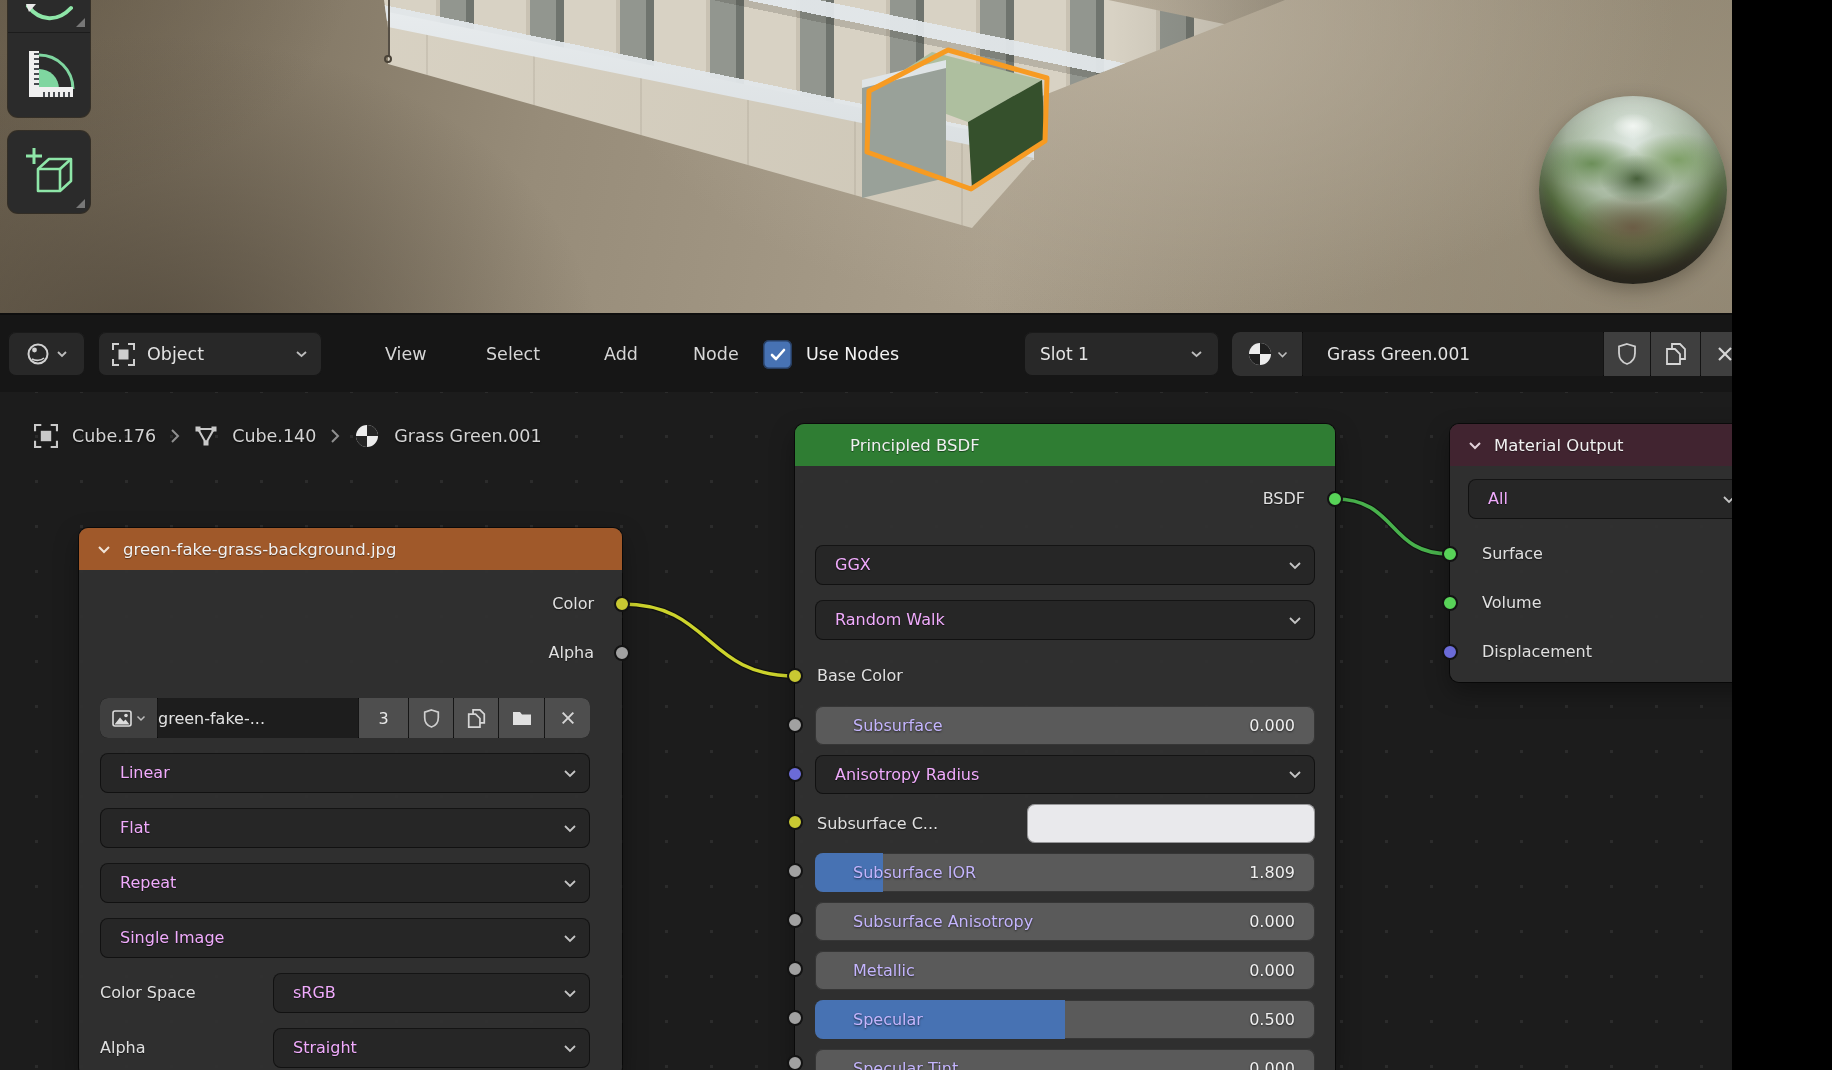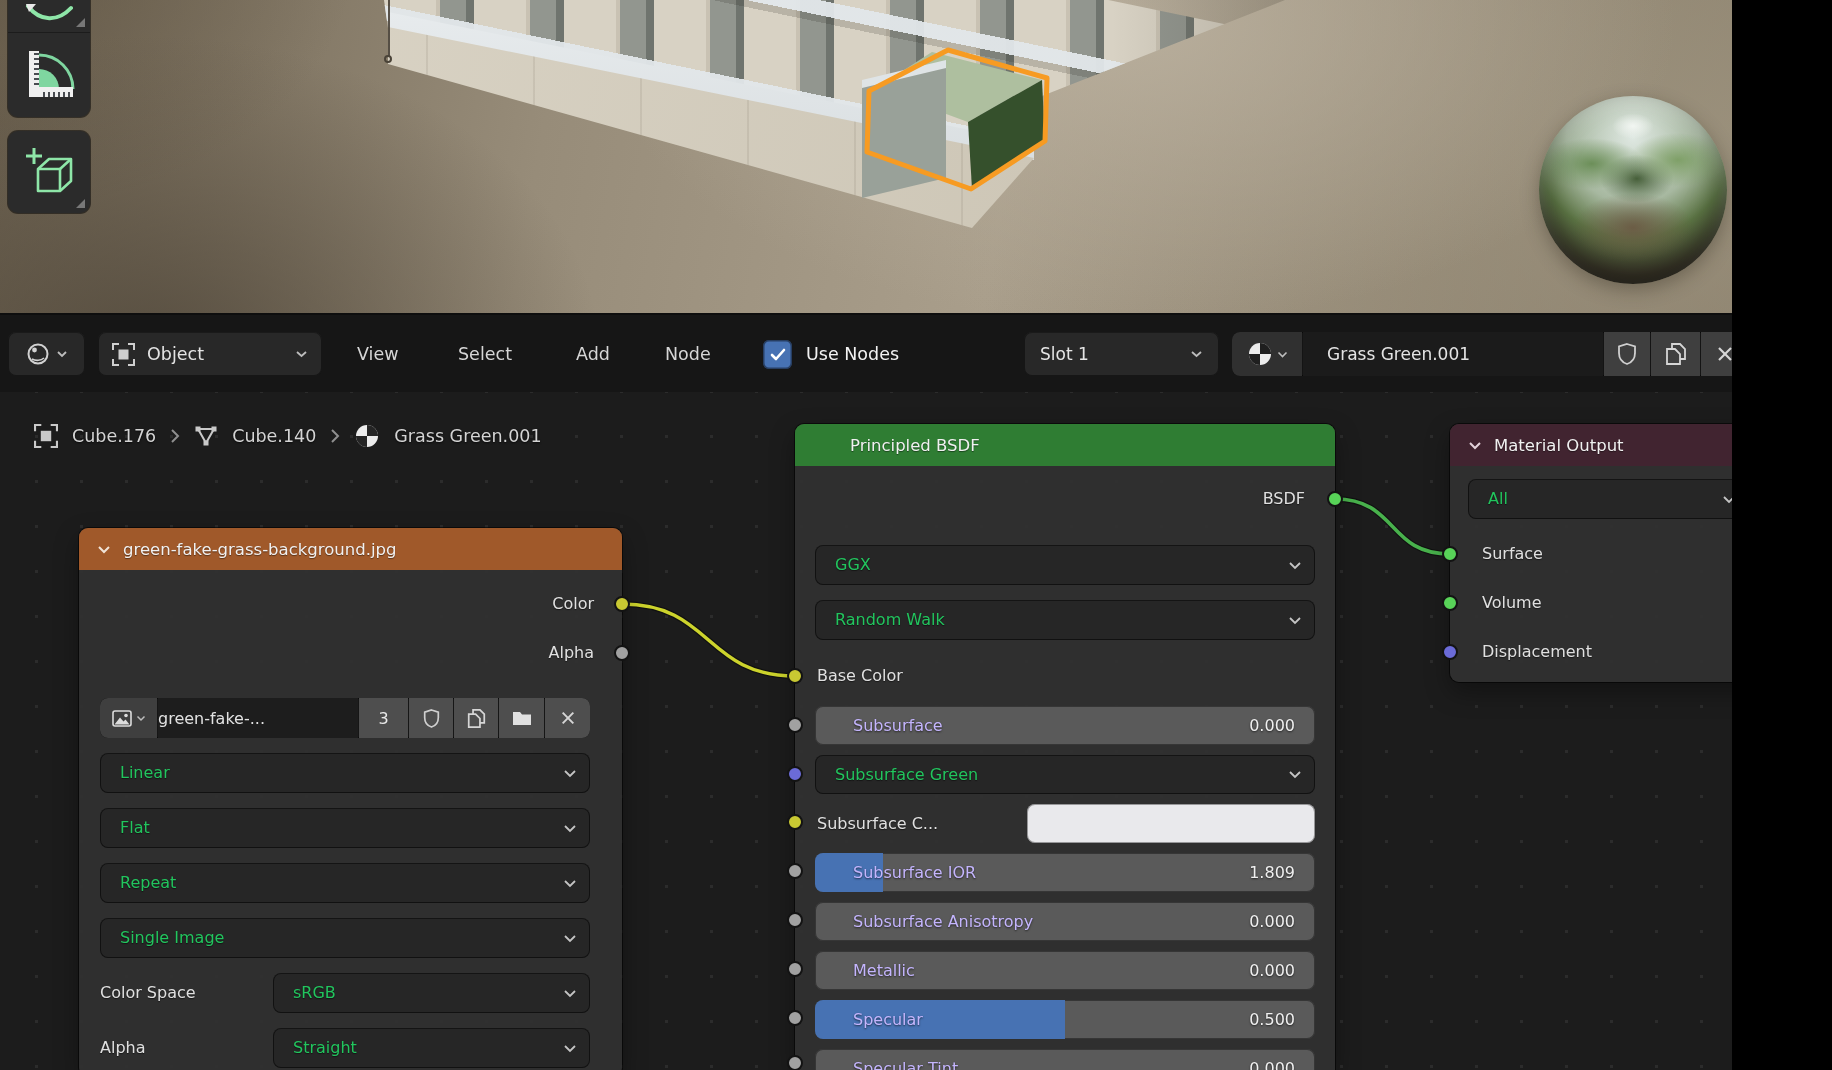--- a/index.html
+++ b/index.html
@@ -55,21 +55,21 @@
     box-shadow:0 0 0 1px rgba(0,0,0,.5);}
   .cornertri{position:absolute;right:5px;bottom:5px;width:0;height:0;
     border-left:9px solid transparent;border-bottom:9px solid #787878;}
   .ticon{position:absolute;left:50%;top:50%;transform:translate(-50%,-50%);}
 
   
   .topbar{position:absolute;left:0;top:313px;width:1832px;height:79px;background:#161616;border-top:2px solid #0e0e0e;}
   .tbtn{position:absolute;top:17px;height:44px;background:#282828;border-radius:8px;
     box-shadow:inset 0 0 0 1px rgba(0,0,0,.45), inset 0 1px 0 rgba(255,255,255,.04);
     display:flex;align-items:center;}
-  .menuitem{position:absolute;top:17px;height:44px;line-height:44px;font-size:17.5px;color:#d6d6d6;cursor:default;}
+  .menuitem{position:absolute;top:17px;height:44px;line-height:44px;font-size:17.5px;color:#d6d6d6;cursor:default;margin-left:28px;}
   .chk{position:absolute;left:763px;top:25px;width:29px;height:29px;background:#4772b3;border-radius:6px;
     box-shadow:inset 0 0 0 1.5px rgba(0,0,0,.45);display:flex;align-items:center;justify-content:center;}
   .chklbl{position:absolute;left:806px;top:17px;height:44px;line-height:44px;font-size:17.5px;color:#f2f2f2;}
   .matwidget{position:absolute;left:1232px;top:17px;height:44px;width:516px;background:#141414;border-radius:8px;
     display:flex;gap:1px;overflow:hidden;box-shadow:inset 0 0 0 1px rgba(0,0,0,.5);}
   .seg{display:flex;align-items:center;justify-content:center;height:100%;}
   .txt17{font-size:17px;color:#e4e4e4;}
 
   
   .nodearea{position:absolute;left:0;top:392px;width:1832px;height:678px;overflow:hidden;background-color:#1c1c1c;
@@ -77,21 +77,21 @@
     background-size:45px 45px;background-position:14px 22px;}
   .wires{position:absolute;left:0;top:0;z-index:5;}
   .node{position:absolute;background:rgba(48,48,48,.98);border-radius:9px;z-index:10;
     box-shadow:0 0 0 1px rgba(0,0,0,.6), 0 10px 24px rgba(0,0,0,.35);}
   .nhead{position:absolute;left:0;top:0;right:0;height:42px;border-radius:9px 9px 0 0;
     display:flex;align-items:center;gap:12px;padding-left:18px;font-size:16.5px;color:#f1f1f1;
     text-shadow:0 1px 1px rgba(0,0,0,.45);}
   .nlbl{position:absolute;font-size:16px;color:#e0e0e0;text-shadow:0 1px 1px rgba(0,0,0,.5);height:28px;line-height:28px;}
   .dd{position:absolute;height:40px;background:#262626;border-radius:8px;
     box-shadow:inset 0 0 0 1px rgba(0,0,0,.55), inset 0 1px 0 rgba(255,255,255,.04);}
-  .dd .txt{position:absolute;left:20px;top:0;height:40px;line-height:40px;font-size:16px;color:#22c55e;
+  .dd .txt{position:absolute;left:20px;top:0;height:40px;line-height:40px;font-size:16px;color:#f0abfc;
     text-shadow:0 1px 1px rgba(0,0,0,.5);white-space:nowrap;}
   .dd .chev{position:absolute;right:13px;top:16px;}
   .srow{position:absolute;height:39px;border-radius:8px;background:#5a5a5a;overflow:hidden;
     box-shadow:inset 0 0 0 1px rgba(0,0,0,.4);}
   .srow .fill{position:absolute;left:0;top:0;bottom:0;background:#4772b3;}
   .srow .lbl{position:absolute;left:38px;top:0;height:39px;line-height:39px;font-size:16px;color:#c4b5fd;
     text-shadow:0 1px 2px rgba(0,0,0,.6);white-space:nowrap;}
   .srow .val{position:absolute;right:20px;top:0;height:39px;line-height:39px;font-size:16px;color:#f0f0f0;
     text-shadow:0 1px 2px rgba(0,0,0,.6);}
   .swatch{position:absolute;background:#e9e9ec;border-radius:8px;box-shadow:inset 0 0 0 1px rgba(0,0,0,.35);}
@@ -389,21 +389,21 @@
           </svg>
       </div>
 
       <span class="nlbl" style="left:22px;top:238px">Base Color</span>
 
       <div class="srow" style="left:20px;top:282px;width:500px">
         <span class="lbl">Subsurface</span>
         <span class="val">0.000</span>
       </div>
       <div class="dd" style="left:20px;top:331px;width:500px;height:39px">
-        <span class="txt" style="height:39px;line-height:39px">Subsurface Green</span>
+        <span class="txt" style="height:39px;line-height:39px">Anisotropy Radius</span>
         <svg class="chev" style="top:15px" width="14" height="9" viewBox="0 0 14 9">
           <polyline points="2,2 7,7 12,2" fill="none" stroke="#c4c4c4" stroke-width="1.8"></polyline>
           </svg>
       </div>
       <span class="nlbl" style="left:22px;top:386px">Subsurface C...</span>
       <div class="swatch" style="left:232px;top:380px;width:288px;height:39px"></div>
 
       <div class="srow" style="left:20px;top:429px;width:500px">
         <i class="fill" style="width:13.5%"></i>
         <span class="lbl">Subsurface IOR</span>

